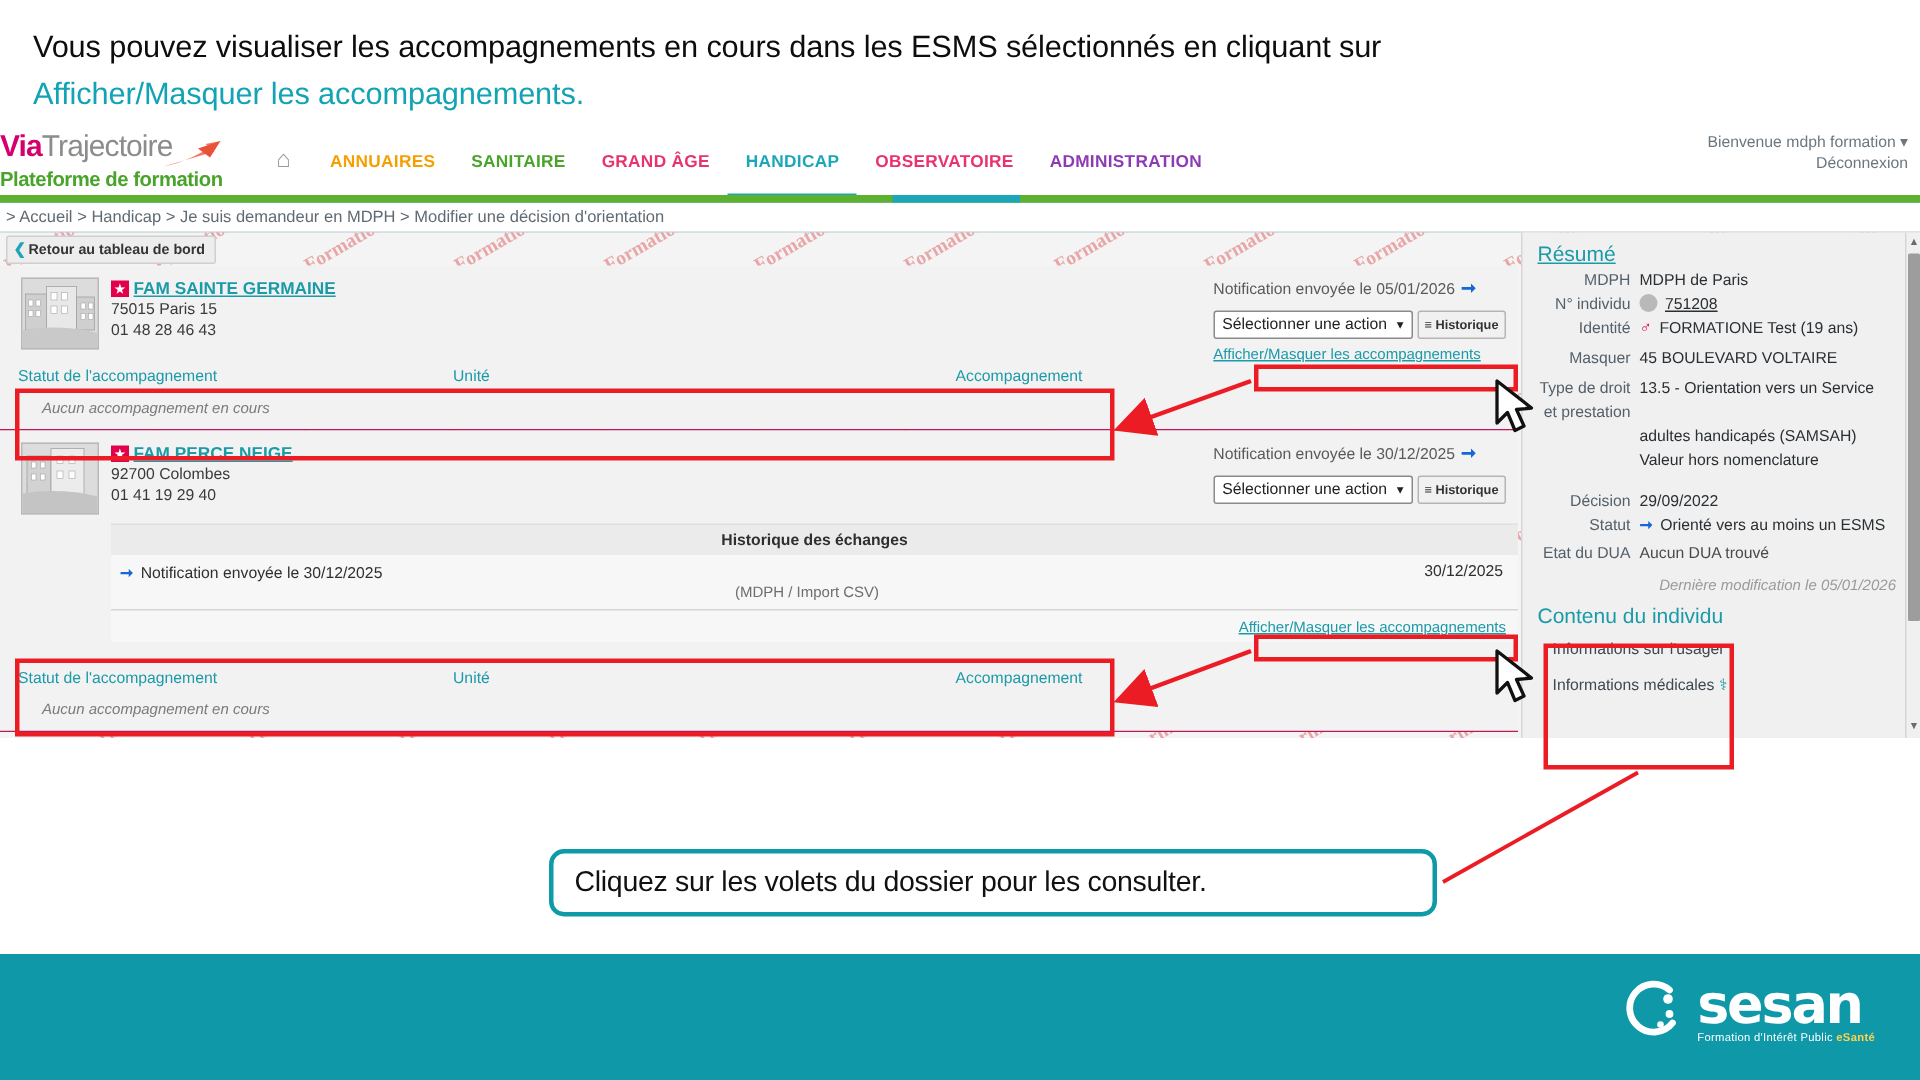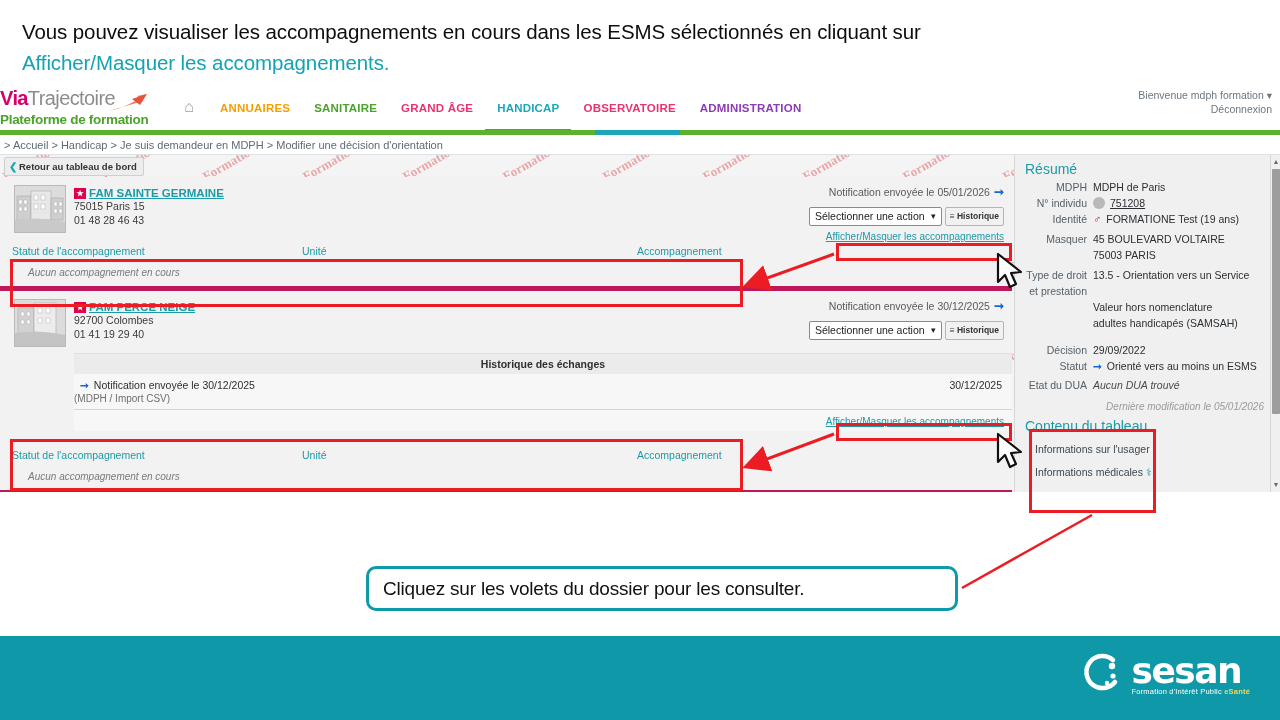--- a/index.html
+++ b/index.html
@@ -108,38 +108,38 @@
   
   .main-col {
     position:absolute; left:0; top:22px; width:1012px;
   }
   .side-col {
     position:absolute; left:1014px; top:0; width:266px; height:337px;
     background:#f0f0f0; border-left:1px solid #d6d6d6; overflow:hidden;
   }
 
   
-  .esms-card { background:#f2f2f2; border-bottom:5px solid #be185d; position:relative; }
+  .esms-card { background:#f2f2f2; border-bottom:1px solid #be185d; position:relative; }
   .esms-head { display:flex; padding:8px 0 6px 14px; position:relative; min-height:60px; }
   .thumb {
     width:52px; height:48px; flex:0 0 52px; margin-right:8px;
     border:1px solid #b9b9b9; background:#d8d8d8; position:relative; overflow:hidden;
   }
   .thumb svg { display:block; }
   .esms-info { padding-top:2px; }
   .esms-title { font-size:11.5px; font-weight:bold; }
   .esms-title a { color:#1b9aa8; text-decoration:underline; }
   .fav-badge {
     display:inline-block; width:12px; height:11px; background:#e0004d;
     color:#fff; font-size:8px; text-align:center; line-height:11px;
     vertical-align:1px; margin-right:3px; font-weight:bold;
   }
   .esms-line { font-size:10.5px; color:#3a3a3a; line-height:14px; }
 
-  .esms-actions { position:absolute; right:8px; top:8px; text-align:right; }
+  .esms-actions { position:absolute; right:8px; top:8px; }
   .notif-line { font-size:10.5px; color:#5a5a5a; white-space:nowrap; }
   .notif-arrow { color:#1667d6; font-weight:bold; font-size:12px; margin-left:4px; }
   .action-row { margin-top:8px; display:flex; justify-content:flex-end; align-items:stretch; gap:3px; }
   .select-action {
     background:#fff; border:1px solid #8a8a8a; border-radius:2px;
     font-size:10.5px; color:#222; padding:2px 16px 2px 5px;
     position:relative; cursor:pointer; line-height:13px;
   }
   .select-action::after {
     content:'\25BE'; position:absolute; right:5px; top:2px; font-size:9px; color:#222;
@@ -155,52 +155,52 @@
   }
 
   
   .hist-wrap { margin-left:74px; background:#f7f7f7; }
   .hist-title {
     text-align:center; font-size:10.5px; font-weight:bold; color:#2f2f2f;
     background:#ebebeb; padding:4px 0; border-top:1px solid #e0e0e0;
   }
   .hist-row { display:flex; justify-content:space-between; padding:5px 10px 0 6px; font-size:10.5px; color:#2f2f2f; }
   .hist-row .arrow { color:#1667d6; font-weight:bold; margin-right:5px; }
-  .hist-sub { text-align:left; font-size:10px; color:#6e6e6e; padding:2px 10px 5px 0; }
+  .hist-sub { text-align:center; font-size:10px; color:#6e6e6e; padding:2px 10px 5px 0; }
   .hist-foot { border-top:1px solid #d5d5d5; height:22px; position:relative; }
 
   
   .acc-table { background:#f2f2f2; }
   .acc-head {
     display:flex; font-size:10.5px; color:#1b9aa8; padding:6px 10px 4px 12px;
   }
   .acc-head .c1 { width:290px; }
   .acc-head .c2 { width:335px; }
   .acc-head .c3 { flex:1; text-align:left; }
   .acc-empty {
     font-size:10px; font-style:italic; color:#7a7a7a;
     padding:6px 0 8px 28px;
   }
 
   
   .side-inner { position:relative; padding:6px 14px 0 4px; }
   .side-title {
-    font-size:14px; color:#1b9aa8; padding-left:6px; margin-bottom:3px;
+    font-size:14px; color:#1b9aa8; padding-left:6px; margin-bottom:3px;text-decoration:underline;
   }
   .kv { display:flex; font-size:10.5px; line-height:15px; margin-bottom:1px; }
   .kv .k { width:74px; flex:0 0 74px; text-align:right; color:#55606a; padding-right:6px; }
   .kv .v { color:#2a2f33; }
   .kv .v a { color:#2a2f33; text-decoration:underline; }
   .avatar-dot {
     display:inline-block; width:12px; height:12px; border-radius:50%;
     background:#b9b9b9; vertical-align:-2px; margin-right:5px;
   }
   .person-icon { color:#e0004d; margin-right:5px; font-size:11px; }
   .blue-arrow { color:#1667d6; font-weight:bold; margin-right:5px; }
-  .kv-ital .v { font-style:italic; color:#4a4a4a; }
+  .kv-ital .v { color:#4a4a4a; }
   .last-mod {
     text-align:right; font-size:10px; font-style:italic; color:#9a9a9a;
     padding-right:2px; margin-top:8px;
   }
   .side-title2 {
     font-size:14px; color:#1b9aa8; padding-left:6px; margin:6px 0 4px;
   }
   .dossier-list { padding-left:8px; }
   .dossier-item {
     font-size:10.5px; color:#3d4850; padding:5px 0 6px 8px; cursor:pointer;
@@ -547,55 +547,51 @@
             <div class="v"><span class="avatar-dot"></span><a>751208</a></div>
           </div>
           <div class="kv">
             <div class="k">Identité</div>
             <div class="v"><span class="person-icon">♂</span><span>FORMATIONE Test (19 ans)</span></div>
           </div>
           <div class="kv" style="margin-top:5px;">
             <div class="k">Masquer</div>
               <div class="v">45 BOULEVARD VOLTAIRE</div>
           </div>
-          <div class="kv">
-            <div class="k"></div>
-              <div class="v">75003 PARIS</div>
-          </div>
           <div class="kv" style="margin-top:5px;">
             <div class="k">Type de droit</div>
               <div class="v">13.5 - Orientation vers un Service</div>
           </div>
           <div class="kv">
             <div class="k">et prestation</div>
           </div>
           <div class="kv">
             <div class="k"></div>
-              <div class="v">Valeur hors nomenclature</div>
+              <div class="v">adultes handicapés (SAMSAH)</div>
           </div>
           <div class="kv">
             <div class="k"></div>
-              <div class="v">adultes handicapés (SAMSAH)</div>
+              <div class="v">Valeur hors nomenclature</div>
           </div>
           <div class="kv" style="margin-top:12px;">
             <div class="k">Décision</div>
               <div class="v">29/09/2022</div>
           </div>
           <div class="kv">
             <div class="k">Statut</div>
             <div class="v"><span class="blue-arrow">➞</span><span>Orienté vers au moins un ESMS</span></div>
           </div>
           <div class="kv kv-ital" style="margin-top:4px;">
             <div class="k">Etat du DUA</div>
               <div class="v">Aucun DUA trouvé</div>
           </div>
 
           <div class="last-mod">Dernière modification le 05/01/2026</div>
 
-          <div class="side-title2">Contenu du tableau</div>
+          <div class="side-title2">Contenu du individu</div>
           <div class="dossier-list">
             <div class="dossier-item">
               <span>Informations sur l'usager</span>
             </div>
             <div class="dossier-item">
               <span>Informations médicales</span><span class="med-icon">⚕</span>
             </div>
 
           </div>
         </div>

